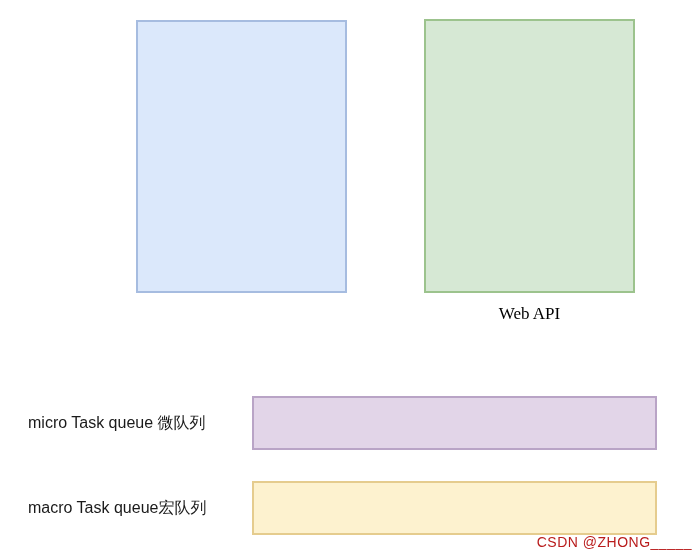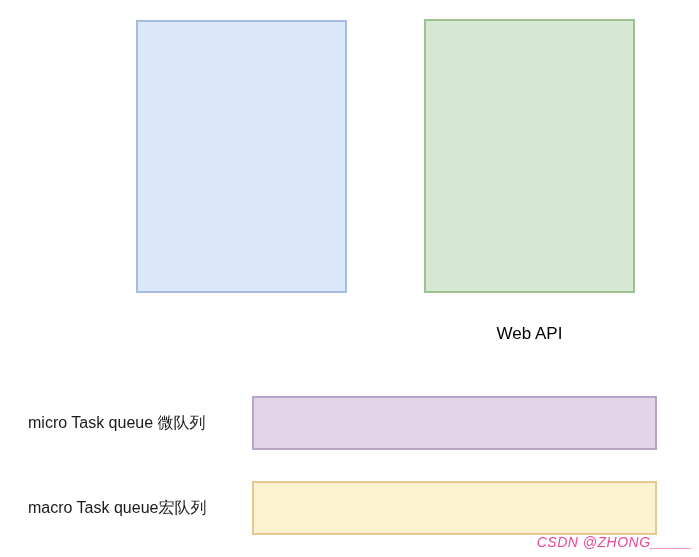--- a/index.html
+++ b/index.html
@@ -25,44 +25,43 @@
 
   .shape-label {
     position: absolute;
     text-align: center;
     color: #000000;
     font-size: 17px;
     line-height: 23px;
     white-space: pre-line;
   }
   .label-call-stack { left: 136px; top: 306px; width: 211px; }
-  .label-web-api    { left: 424px; top: 322px; width: 211px; }
+  .label-web-api    { left: 424px; top: 302px; width: 211px; font-family: Liberation Serif, serif; }
 
   .queue-label {
     position: absolute;
     left: 28px;
     width: 224px;
     color: #1a1a1a;
     font-size: 16px;
     font-weight: normal;
     line-height: 20px;
     white-space: nowrap;
   }
   .queue-label-micro { top: 413px; }
   .queue-label-macro { top: 498px; }
 
   .watermark {
     position: absolute;
     right: 7px;
     top: 534px;
-    color: #ec4899;
+    color: #b91c1c;
     font-size: 14px;
     letter-spacing: 0.5px;
     white-space: nowrap;
-    font-style: italic;
   }
 </style>
 </head>
 <body>
 
 <div class="canvas">
 
   <div class="shape box-call-stack" style="background-color: rgb(219, 232, 251); border-color: rgb(166, 188, 224);"></div>
 
   <div class="shape box-web-api" style="background-color: rgb(214, 232, 212); border-color: rgb(156, 195, 141);"></div>

